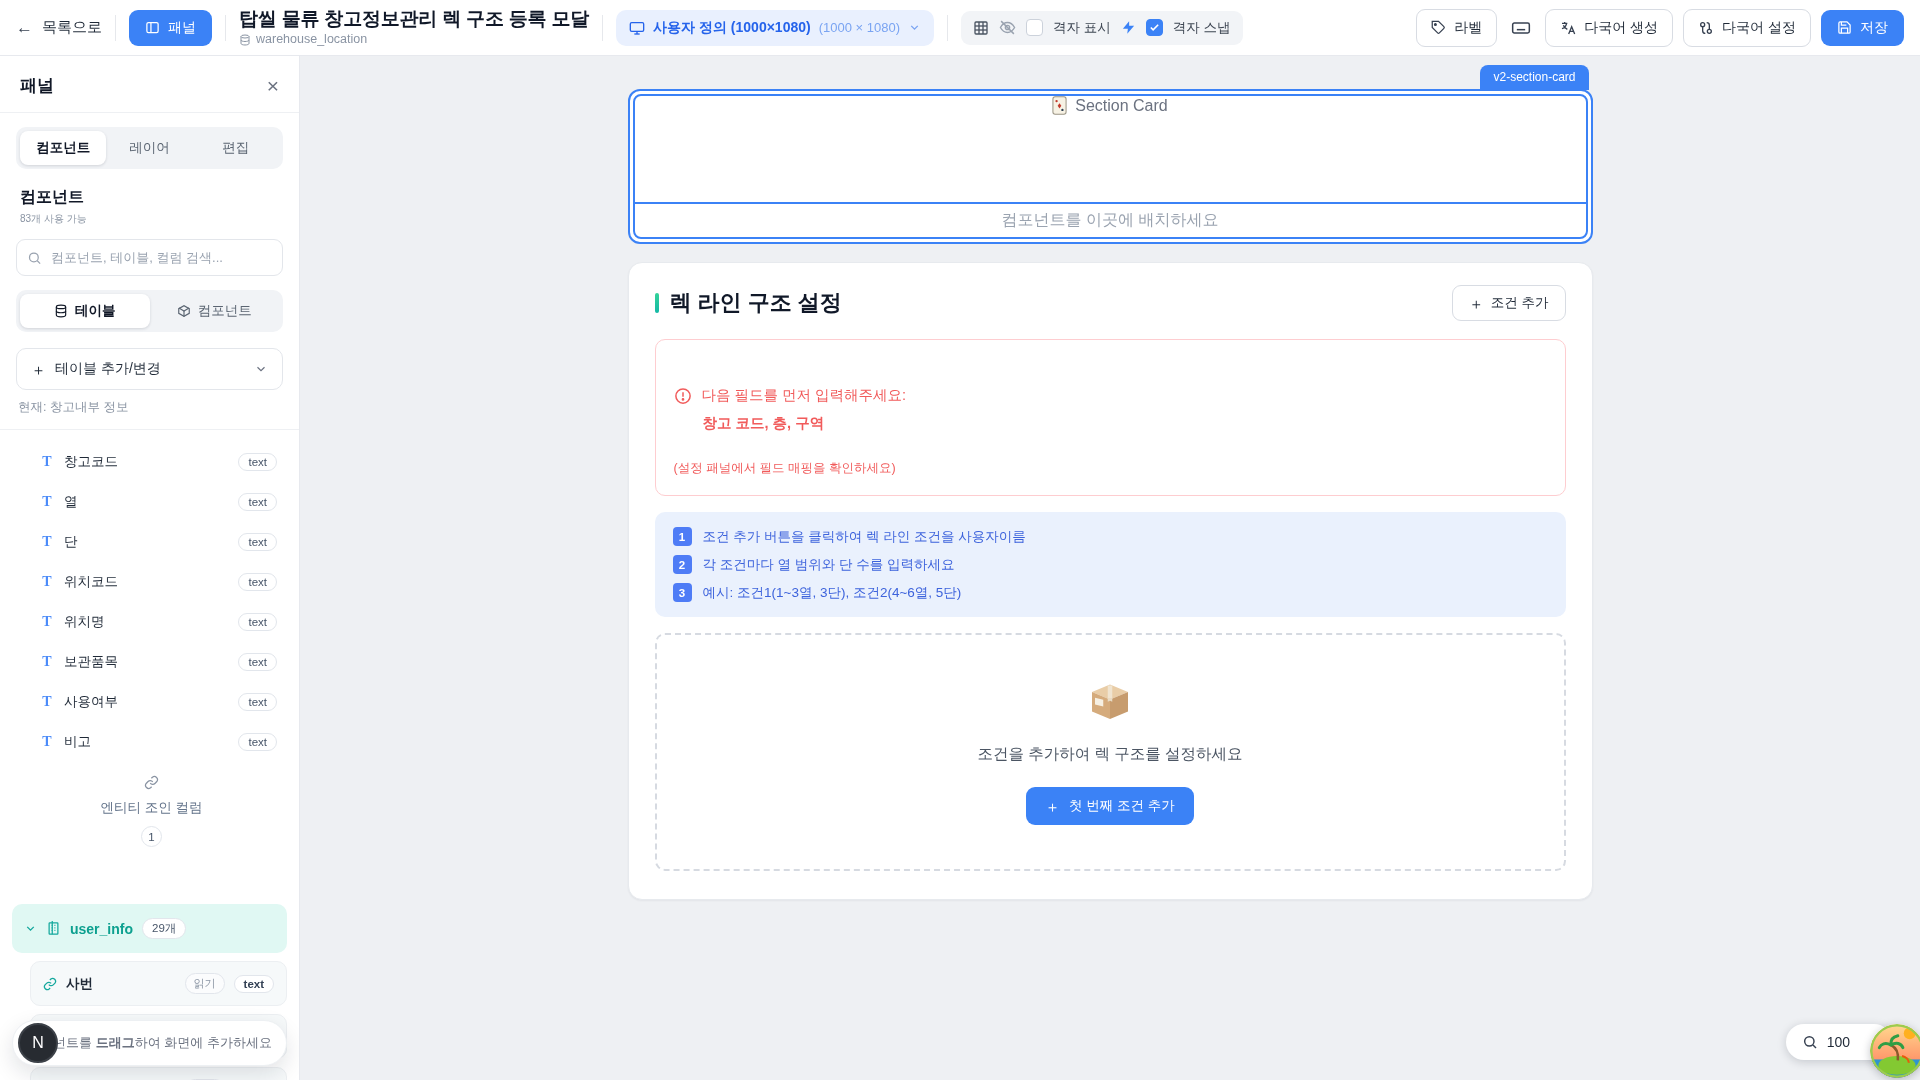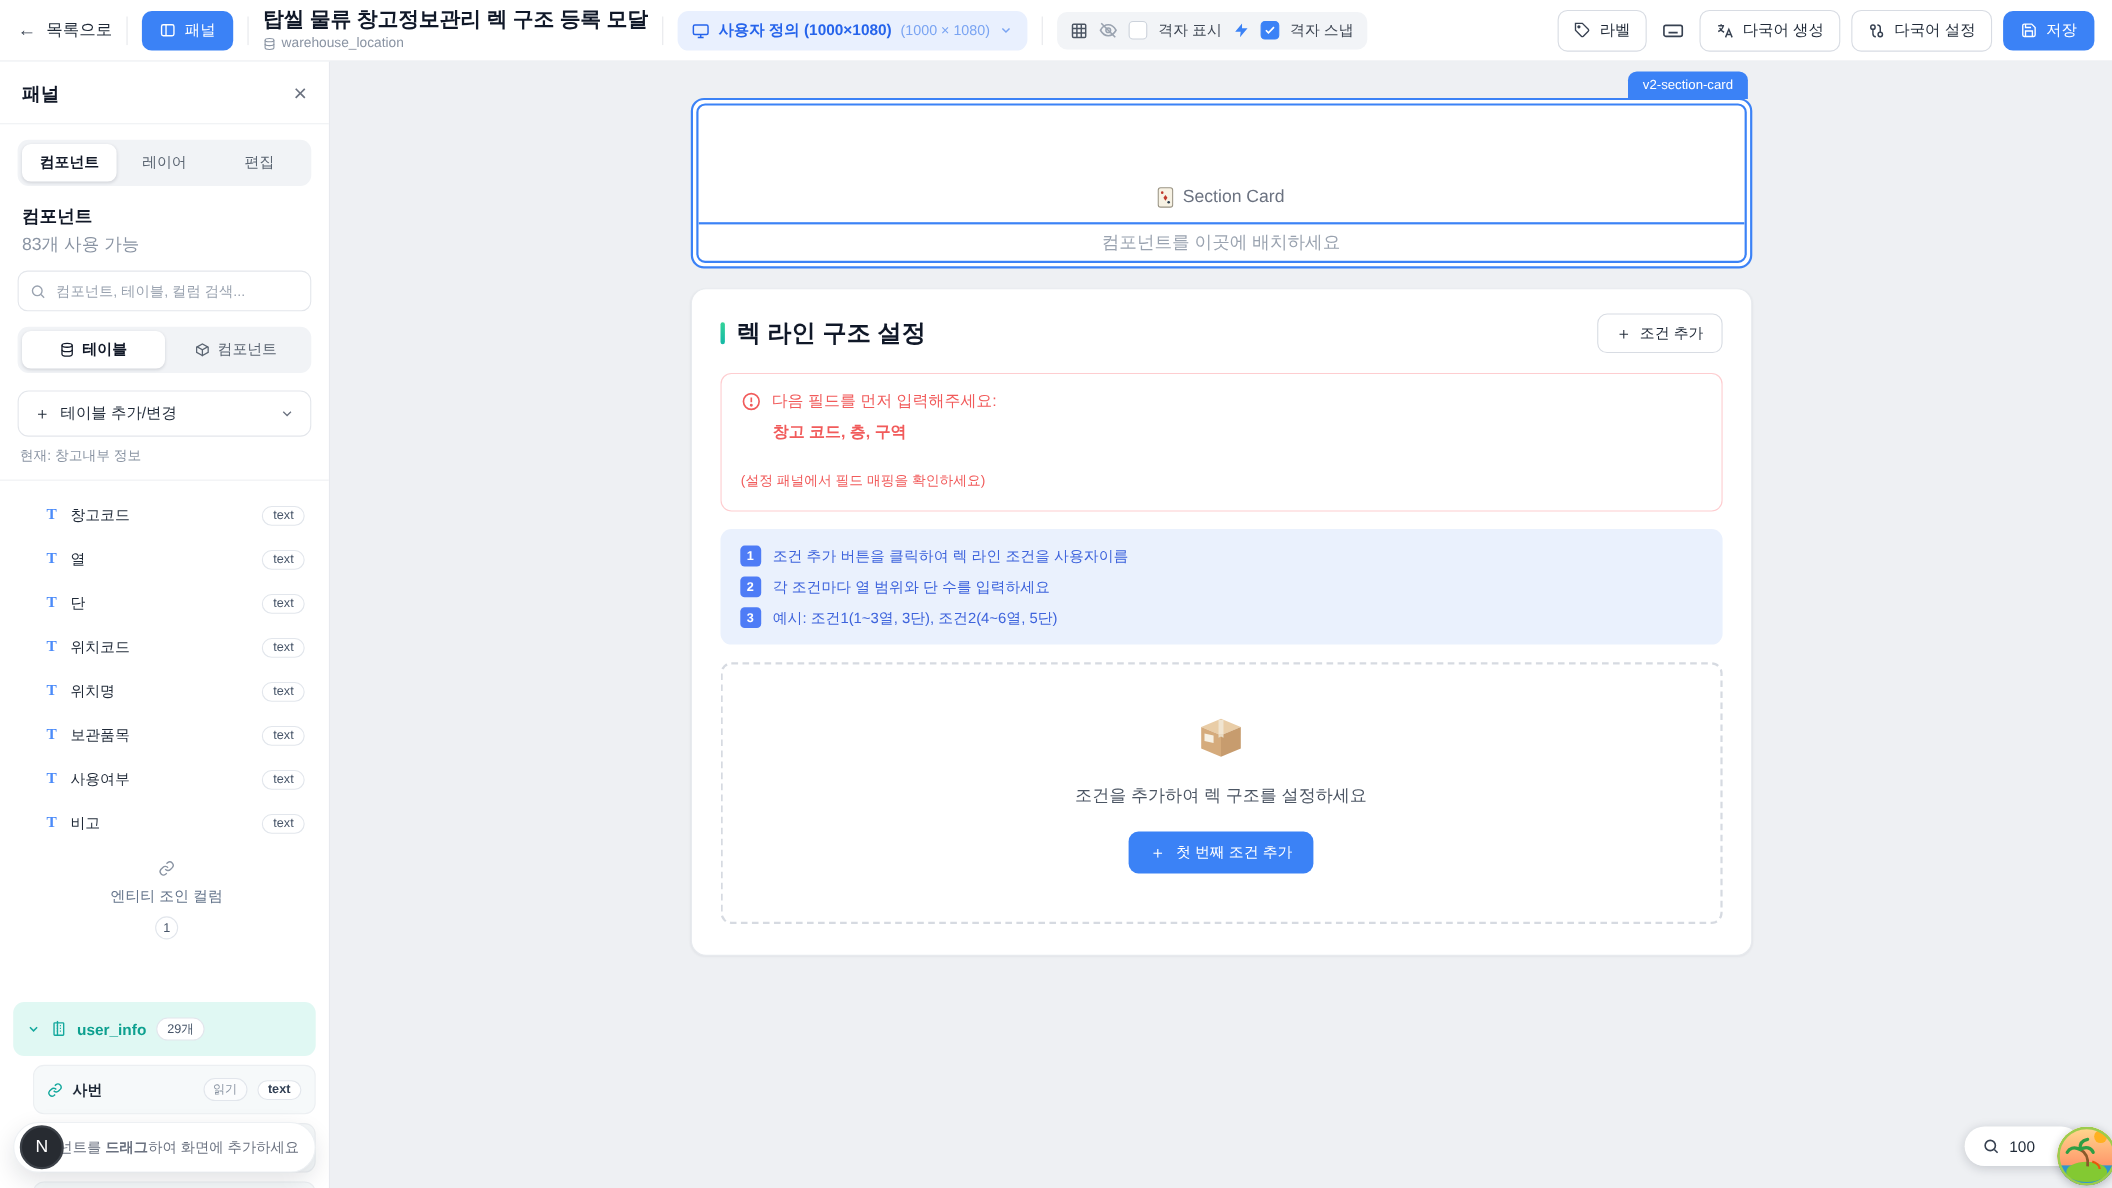--- a/index.html
+++ b/index.html
@@ -32,21 +32,21 @@
   
   .sidebar { width:300px; flex:0 0 300px; background:#fff; border-right:1px solid #e7e9ee; display:flex; flex-direction:column; position:relative; overflow:hidden; }
   .sb-head { padding:18px 20px 15px; border-bottom:1px solid #eef0f3; display:flex; align-items:center; justify-content:space-between; }
   .sb-title { font-size:17px; font-weight:bold; }
   .close-x { font-size:21px; color:#6b7280; background:none; border:none; cursor:pointer; line-height:1; }
   .seg { background:#f1f3f6; border-radius:10px; padding:4px; display:flex; margin:14px 16px 0; }
   .seg-item { flex:1; text-align:center; padding:8px 4px; font-size:13.5px; color:#5b6572; border-radius:8px; cursor:pointer; display:flex; align-items:center; justify-content:center; gap:7px; }
   .seg-item.active { background:#fff; box-shadow:0 1px 3px rgba(16,24,40,.14); color:#111827; font-weight:bold; }
   .sb-sect { padding:18px 20px 0; }
   .h-comp { font-size:16px; font-weight:bold; }
-  .h-count { font-size:16px; color:#8a94a3; margin-top:4px; }
+  .h-count { font-size:10px; color:#8a94a3; margin-top:4px; }
   .search-wrap { margin:13px 16px 0; position:relative; }
   .search-wrap svg { position:absolute; left:11px; top:50%; transform:translateY(-50%); color:#9aa3b0; }
   .search-input { width:100%; border:1px solid #e3e6eb; border-radius:9px; padding:10px 12px 10px 34px; font-size:13px; font-family:inherit; color:#737373; outline:none; background:#fff; }
   .search-input::placeholder { color:#9aa3b0; }
   .add-table { margin:16px 16px 0; width:calc(100% - 32px); border:1px solid #e3e6eb; background:#fff; border-radius:10px; padding:11px 14px; display:flex; align-items:center; gap:9px; font-size:14px; color:#1f2937; font-family:inherit; cursor:pointer; }
   .add-table .chev { margin-left:auto; color:#6b7280; }
   .current-table { margin:9px 18px 0; font-size:12.5px; color:#8a94a3; }
   .sb-list { margin-top:13px; border-top:1px solid #eef0f3; padding:12px 12px 0; flex:1; overflow:hidden; }
   .group-row { background:#f7f8fa; border-radius:10px; padding:10px 12px; display:flex; align-items:center; gap:9px; cursor:pointer; }
   .group-name { font-size:14px; font-weight:bold; color:#101828; }
@@ -64,31 +64,31 @@
   .type-pill { font-weight:bold; color:#334155; }
   .hint-bar { position:absolute; left:12px; right:12px; bottom:14px; height:46px; background:#fff; border:1px solid #edf0f3; box-shadow:0 8px 22px rgba(16,24,40,.12); border-radius:999px; display:flex; align-items:center; justify-content:center; font-size:13px; color:#6b7280; }
   .avatar-n { position:absolute; left:5px; top:50%; transform:translateY(-50%); width:40px; height:40px; border-radius:50%; background:#272b31; color:#fff; display:flex; align-items:center; justify-content:center; font-size:16px; border:2px solid #3c4148; cursor:pointer; }
 
   
   .canvas { flex:1; position:relative; overflow:hidden; display:flex; flex-direction:column; align-items:center; padding-top:33px; }
   .canvas-col { width:965px; position:relative; }
   .sel-badge { position:absolute; top:-24px; right:4px; background:#3b82f6; color:#fff; font-size:12px; padding:5px 13px 6px; border-radius:8px 8px 0 0; }
   .section-wrap { border:2px solid #3b82f6; border-radius:12px; background:#fff; padding:3px; }
   .section-inner { border:2px solid #3b82f6; border-radius:8px; overflow:hidden; background:#fff; }
-  .section-body { height:106px; display:flex; align-items:flex-end; justify-content:center; padding-bottom:13px; cursor:pointer; }
+  .section-body { height:106px; display:flex; align-items:flex-start; justify-content:center; padding-bottom:13px; cursor:pointer; }
   .section-label { display:flex; align-items:center; gap:8px; color:#6b7280; font-size:16px; }
   .dropzone { border-top:2px solid #3b82f6; padding:6px; text-align:center; font-size:16px; color:#9aa3b0; cursor:pointer; }
 
   .rack-card { margin-top:18px; background:#fff; border:1px solid #e7eaee; border-radius:14px; padding:22px 26px 28px; box-shadow:0 1px 2px rgba(16,24,40,.05); }
   .rack-head { display:flex; align-items:center; }
   .accent-bar { width:4px; height:20px; border-radius:3px; background:linear-gradient(180deg,#34d399,#14b8a6); margin-right:11px; }
   .rack-title { font-size:22px; font-weight:bold; color:#101828; }
   .add-cond { margin-left:auto; border:1px solid #d8dce3; background:#fff; border-radius:9px; padding:8px 16px; font-size:13.5px; color:#1f2937; display:flex; align-items:center; gap:7px; font-family:inherit; cursor:pointer; }
   .warn-box { margin-top:18px; border:1px solid #fecdd0; border-radius:10px; padding:15px 20px 18px 18px; color:#f15b5b; position:relative; background:#fff; }
-  .warn-line1 { display:flex; align-items:center; gap:10px; font-size:14.5px; }
+  .warn-line1 { display:flex; align-items:center; gap:10px; font-size:14.5px;margin-top:31px; }
   .warn-fields { font-weight:bold; font-size:14.5px; margin:9px 0 0 29px; }
   .warn-note { font-size:12.5px; margin:27px 0 0 0; }
   .steps-box { margin-top:16px; background:#eaf1fd; border-radius:10px; padding:15px 18px; display:flex; flex-direction:column; gap:9px; }
   .step { display:flex; align-items:center; gap:11px; font-size:13.5px; color:#3d63dc; }
   .step-num { width:19px; height:19px; flex:0 0 19px; border-radius:4px; background:#4e7cf6; color:#fff; font-size:11.5px; font-weight:bold; display:flex; align-items:center; justify-content:center; }
   .dashed-box { margin-top:16px; border:2px dashed #d6dae1; border-radius:10px; padding:42px 20px 44px; display:flex; flex-direction:column; align-items:center; }
   .empty-msg { margin-top:19px; font-size:15.5px; color:#4b5563; }
   .first-cond-btn { margin-top:22px; background:#3b82f6; color:#fff; border:none; border-radius:9px; padding:10px 19px; font-size:13.5px; display:flex; align-items:center; gap:9px; font-family:inherit; cursor:pointer; }
 
   .zoom-pill { position:absolute; right:28px; bottom:20px; background:#fff; border-radius:999px; box-shadow:0 2px 10px rgba(16,24,40,.18); padding:10px 42px 10px 16px; display:flex; align-items:center; gap:9px; font-size:14px; color:#1f2937; cursor:pointer; }

